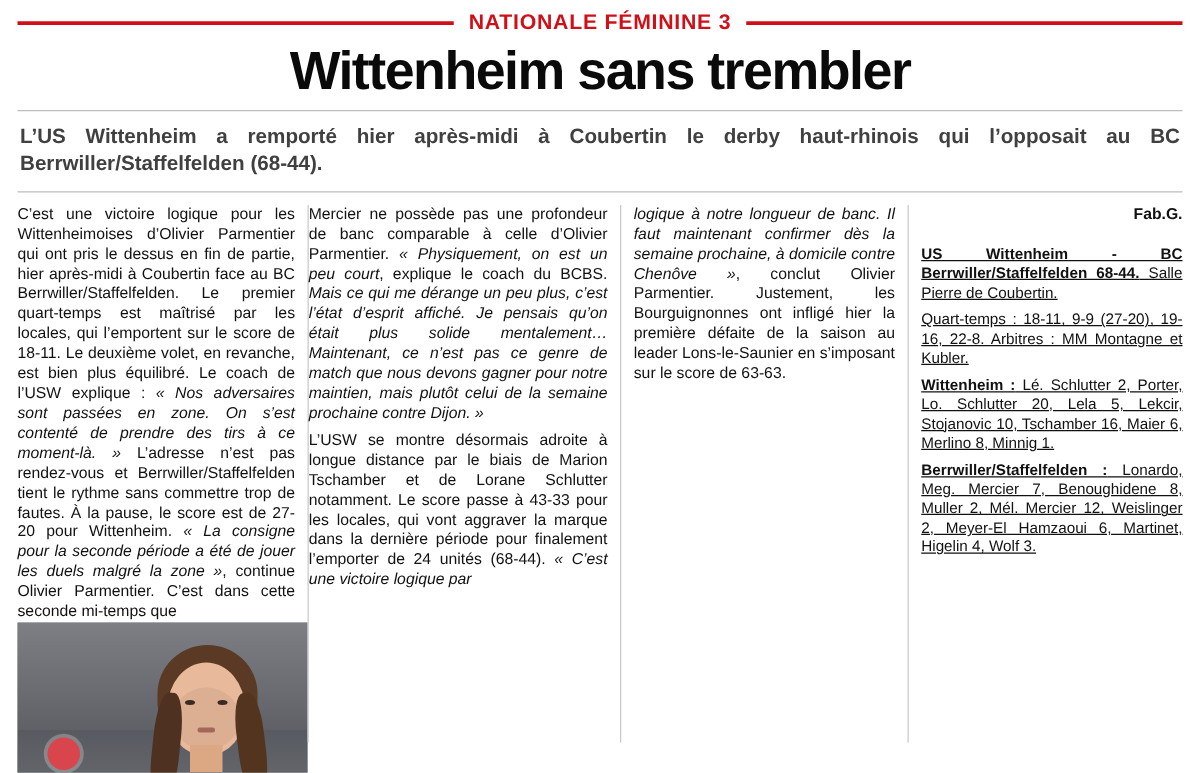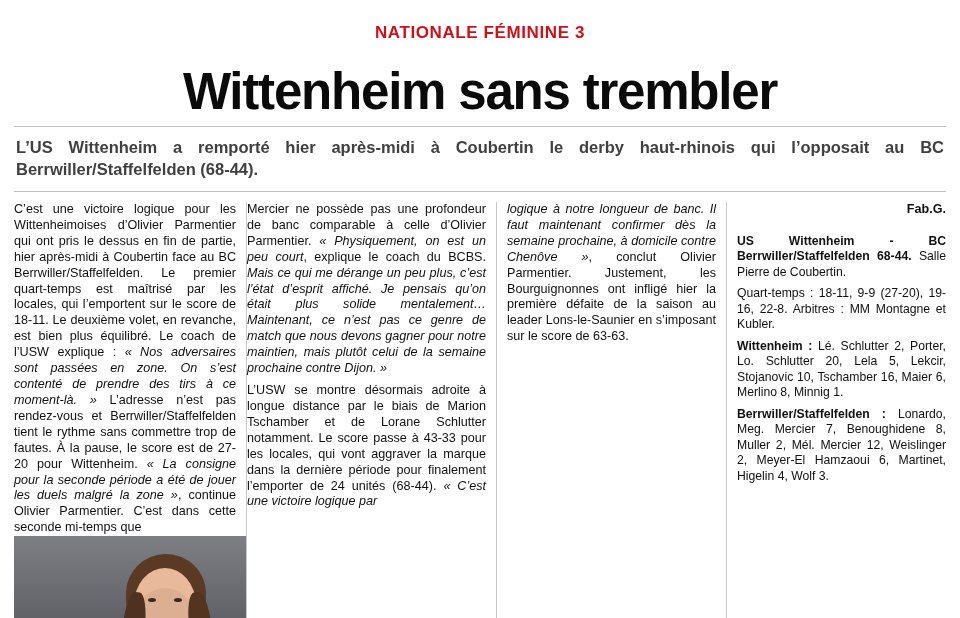--- a/index.html
+++ b/index.html
@@ -23,39 +23,38 @@
   }
 
   
   .kicker-row {
     display: flex;
     align-items: center;
     justify-content: center;
     gap: 12px;
     margin-top: 2px;
     margin-bottom: 2px;
-    flex-direction: column;
   }
   .kicker-rule {
     flex: 1 1 auto;
     height: 3px;
     background: #d01018;
   }
   .kicker-text {
     color: #d01018;
     font-weight: bold;
     font-size: 17px;
     letter-spacing: 0.6px;
     white-space: nowrap;
   }
 
   
   .headline {
     text-align: center;
-    font-size: 51px;
+    font-size: 43px;
     line-height: 1.02;
     font-weight: bold;
     letter-spacing: -1.2px;
     margin: 8px 0 4px 0;
     color: #0a0a0a;
   }
 
   .head-rule {
     height: 1px;
     background: #bdbdbd;
@@ -204,21 +203,21 @@
     font-size: 12.6px;
     margin-top: 0;
     margin-bottom: 4px;
   }
   .box {
     font-size: 12.2px;
     line-height: 1.27;
     text-align: justify;
   }
   .box b { font-weight: bold; }
-  .box p { margin: 16px 0 6px 0; }
+  .box p { margin: 16px 0 6px 0; text-decoration: underline; }
   .spacer-sm { height: 6px; }
 </style>
 </head>
 <body>
 
 <div class="page">
 
   <div class="kicker-row">
     <div class="kicker-rule"></div>
     <div class="kicker-text">NATIONALE FÉMININE 3</div>

